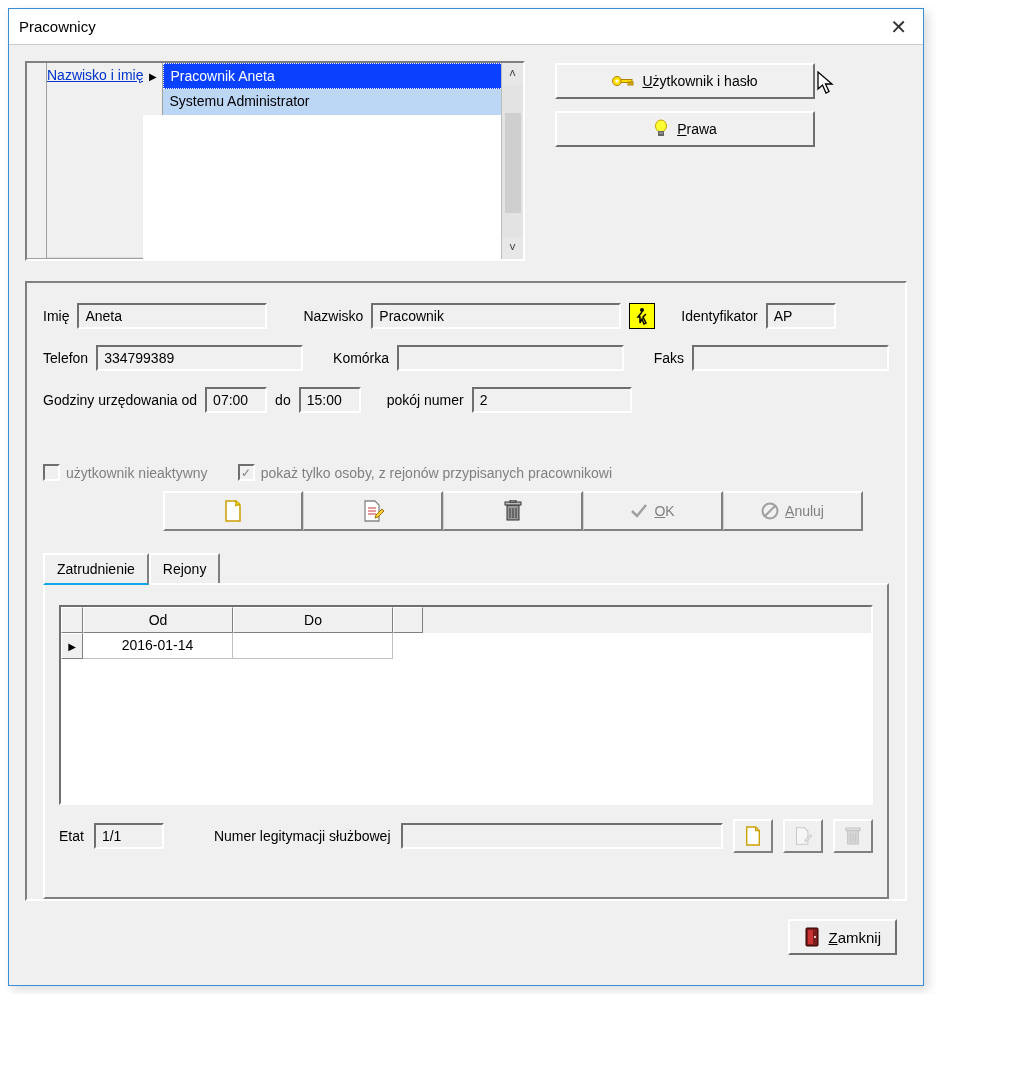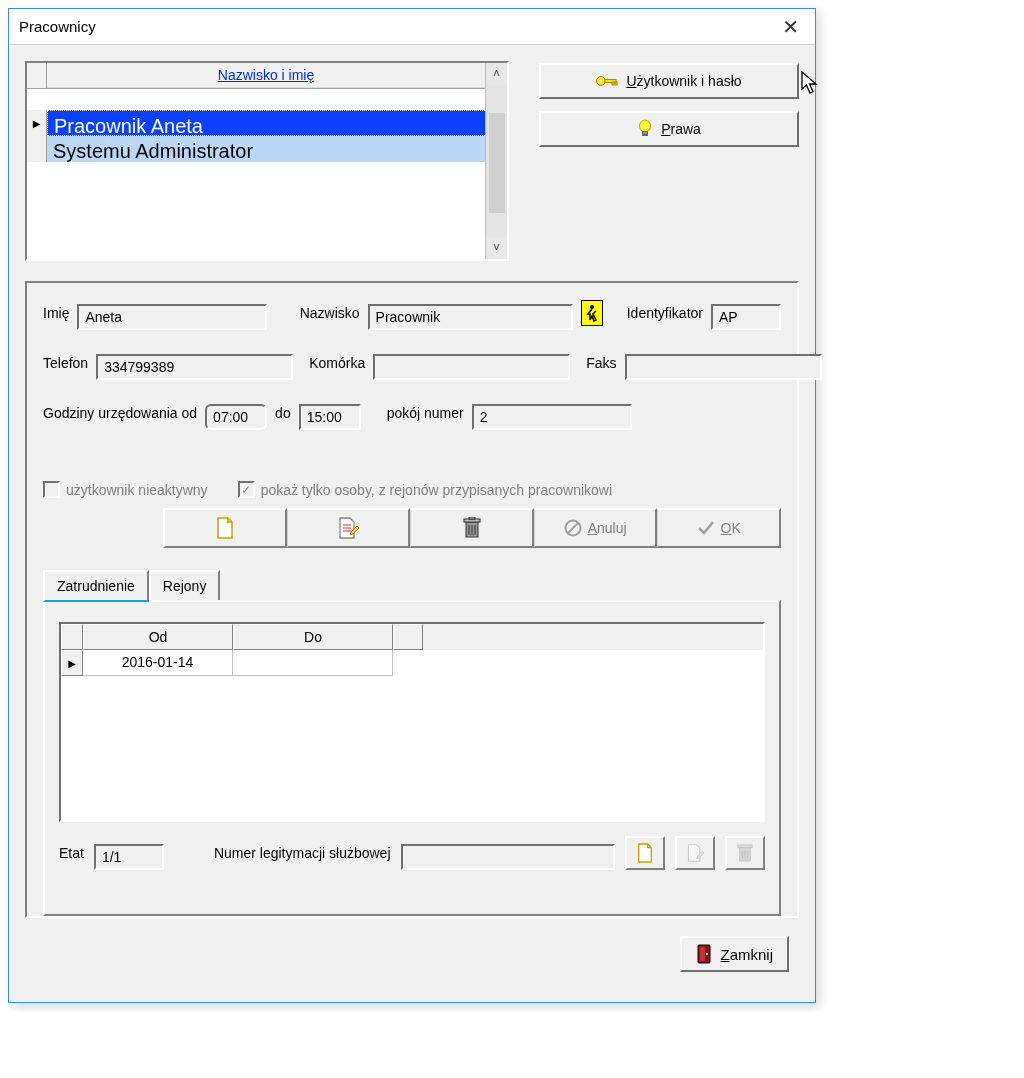--- a/index.html
+++ b/index.html
@@ -4,21 +4,21 @@
 <style>
   * { box-sizing: border-box; }
   body {
     margin: 0;
     font-family: Tahoma, Arial, sans-serif;
     font-size: 13px;
     background: #fff;
     color: #000;
   }
   .window {
-    width: 808px;
+    width: 916px;
     margin: 8px;
     border: 1px solid #3a8ed8;
     box-shadow: 4px 4px 10px rgba(0,0,0,0.15);
     background: #0ea5e9;
   }
   .titlebar {
     height: 36px;
     background: #fff;
     border-bottom: 1px solid #ccc;
     display: flex;
@@ -45,39 +45,39 @@
   .listbox {
     width: 500px;
     height: 200px;
     background: #fff;
     border-top: 2px solid #808080;
     border-left: 2px solid #808080;
     border-right: 2px solid #fff;
     border-bottom: 2px solid #fff;
     display: flex;
   }
-  .listbox-inner { flex: 1; display: flex; flex-direction: column; gap: 21px; }
+  .listbox-inner { flex: 1; display: flex; flex-direction: row; }
   .list-header {
     display:flex;
     border-bottom: 1px solid #a0a0a0;
     background: #f0f0f0;
   }
   .list-header .gutter { width:20px; border-right:1px solid #a0a0a0; background:#f0f0f0;}
   .list-header .col {
     flex:1;
     text-align:center;
     padding:4px 0;
     color:#0033cc;
     text-decoration: underline;
     font-size:14px;
     border-bottom:1px solid #dcdcdc;
   }
   .list-row { display:flex; height:26px; align-items:stretch;}
   .list-row .gutter { width:20px; border-right:1px solid #a0a0a0; background:#f0f0f0; display:flex; align-items:center; justify-content:center;}
-  .list-row .cell { flex:1; padding:4px 6px; font-size:20px;}
+  .list-row .cell { flex:1; padding:4px 6px; font-size:14px;}
   .row-selected .cell { background:#0a40ff; color:#fff; border:1px dotted #fff; border-right:none;}
   .row-alt .cell { background:#bcd6f5;}
   .row-selected .gutter::before { content:"▶"; font-size:10px; color:#000;}
   .list-body { flex:1; background:#fff;}
 
   .scrollbar {
     width:22px;
     background:#e3e3e3;
     display:flex;
     flex-direction:column;
@@ -98,31 +98,31 @@
   }
   .u { text-decoration: underline; }
   .cursor-svg { position:relative; }
   .cursor-pointer-abs { position:absolute; right:-24px; top:6px; }
 
   
   .panel {
     border-top:2px solid #808080; border-left:2px solid #808080;
     border-right:2px solid #fff; border-bottom:2px solid #fff;
     background:#f0f0f0;
-    padding:13px 16px 0 16px;
+    padding:20px 16px 0 16px;
   }
   .formrow { display:flex; align-items:center; gap:8px; margin-bottom:16px; font-size:14px;}
   .lbl { white-space:nowrap; }
   .input-sunken {
     border-top:2px solid #6f6f6f; border-left:2px solid #6f6f6f;
     border-bottom:2px solid #fff; border-right:2px solid #fff;
     background:#f0f0f0;
     height:26px; padding:2px 6px; font-size:14px; font-family:inherit;
   }
-  input.input-sunken { outline:none; color:#000;margin-top:8px;}
+  input.input-sunken { outline:none; color:#000;}
   .icon-btn-yellow {
     width:26px; height:26px; background:#ffff00; border:1px solid #000;
     display:inline-flex; align-items:center; justify-content:center; cursor:pointer;
   }
 
   .chk { display:inline-flex; align-items:center; gap:6px; color:#808080; font-size:14px;margin-top:35px;}
   .chkbox {
     width:17px; height:17px;
     border-top:2px solid #6f6f6f; border-left:2px solid #6f6f6f;
     border-bottom:2px solid #fff; border-right:2px solid #fff;
@@ -302,21 +302,21 @@
         <span style="width:14px"></span>
         <span class="lbl">Komórka</span>
         <input class="input-sunken" style="width: 230px;" value="">
         <span style="width:14px"></span>
         <span class="lbl">Faks</span>
         <input class="input-sunken" style="flex: 1 1 0%;" value="">
       </div>
 
       <div class="formrow">
         <span class="lbl">Godziny urzędowania od</span>
-        <input class="input-sunken" style="width: 62px; border-radius: 6px;" value="07:00">
+        <input class="input-sunken" style="width: 62px;" value="07:00">
         <span class="lbl">do</span>
         <input class="input-sunken" style="width: 62px;" value="15:00">
         <span style="width:10px"></span>
         <span class="lbl">pokój numer</span>
         <input class="input-sunken" style="width: 160px;" value="2">
       </div>
 
       <div class="formrow" style="gap:30px; margin-bottom:6px;">
         <span class="chk">
           <span class="chkbox disabled"></span>
@@ -351,31 +351,31 @@
           <svg width="18" height="22" viewBox="0 0 18 22">
               <rect x="3" y="5" width="12" height="15" fill="#999" stroke="#333"></rect>
               <rect x="1" y="2" width="16" height="3" fill="#bbb" stroke="#333"></rect>
               <rect x="6" y="0" width="6" height="2" fill="#bbb" stroke="#333"></rect>
               <line x1="6" y1="8" x2="6" y2="18" stroke="#333"></line>
               <line x1="9" y1="8" x2="9" y2="18" stroke="#333"></line>
               <line x1="12" y1="8" x2="12" y2="18" stroke="#333"></line>
             </svg>
         </div>
         <div class="tool disabled">
+          <svg width="18" height="16" viewBox="0 0 18 16">
+              <path d="M2 8 L7 13 L16 2" fill="none" stroke="#a0a0a0" stroke-width="2.5"></path>
+            </svg>
+          <span><span class="u">O</span><span>K</span></span>
+        </div>
+        <div class="tool disabled">
           <svg width="18" height="18" viewBox="0 0 18 18">
               <circle cx="9" cy="9" r="7.5" fill="none" stroke="#a0a0a0" stroke-width="2"></circle>
               <line x1="4" y1="14" x2="14" y2="4" stroke="#a0a0a0" stroke-width="2"></line>
             </svg>
           <span><span class="u">A</span><span>nuluj</span></span>
-        </div>
-        <div class="tool disabled">
-          <svg width="18" height="16" viewBox="0 0 18 16">
-              <path d="M2 8 L7 13 L16 2" fill="none" stroke="#a0a0a0" stroke-width="2.5"></path>
-            </svg>
-          <span><span class="u">O</span><span>K</span></span>
         </div>
       </div>
 
       <div class="tabs">
         <div class="tabstrip">
           <div class="tab active">Zatrudnienie</div>
           <div class="tab inactive">Rejony</div>
         </div>
         <div class="tabbody">
           <div class="grid">

